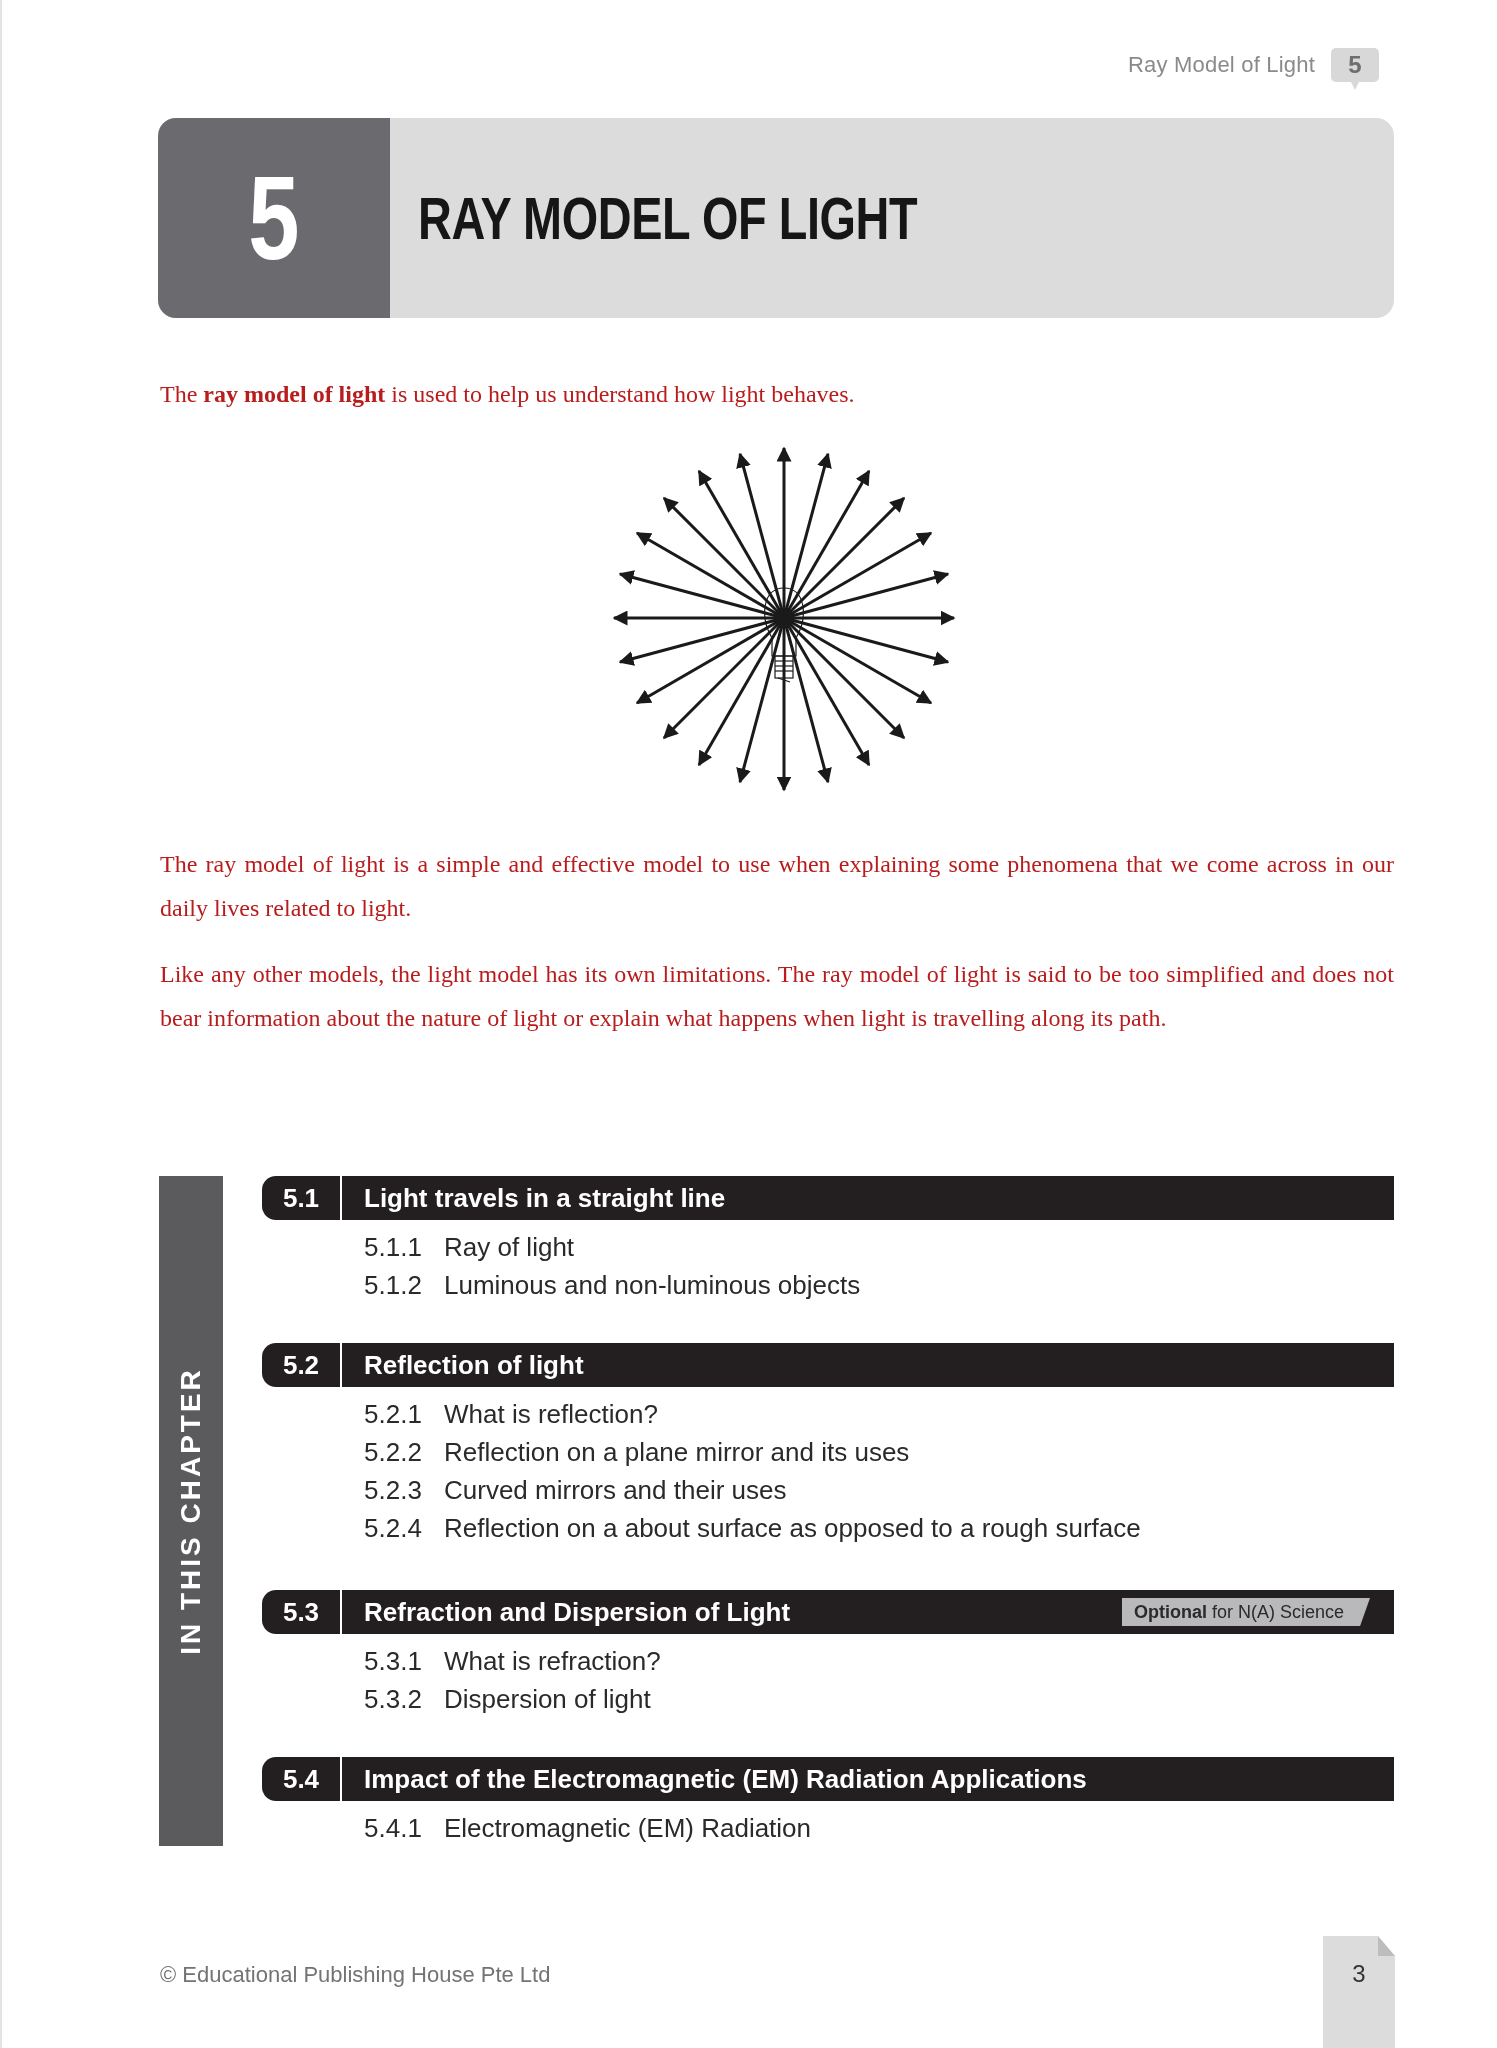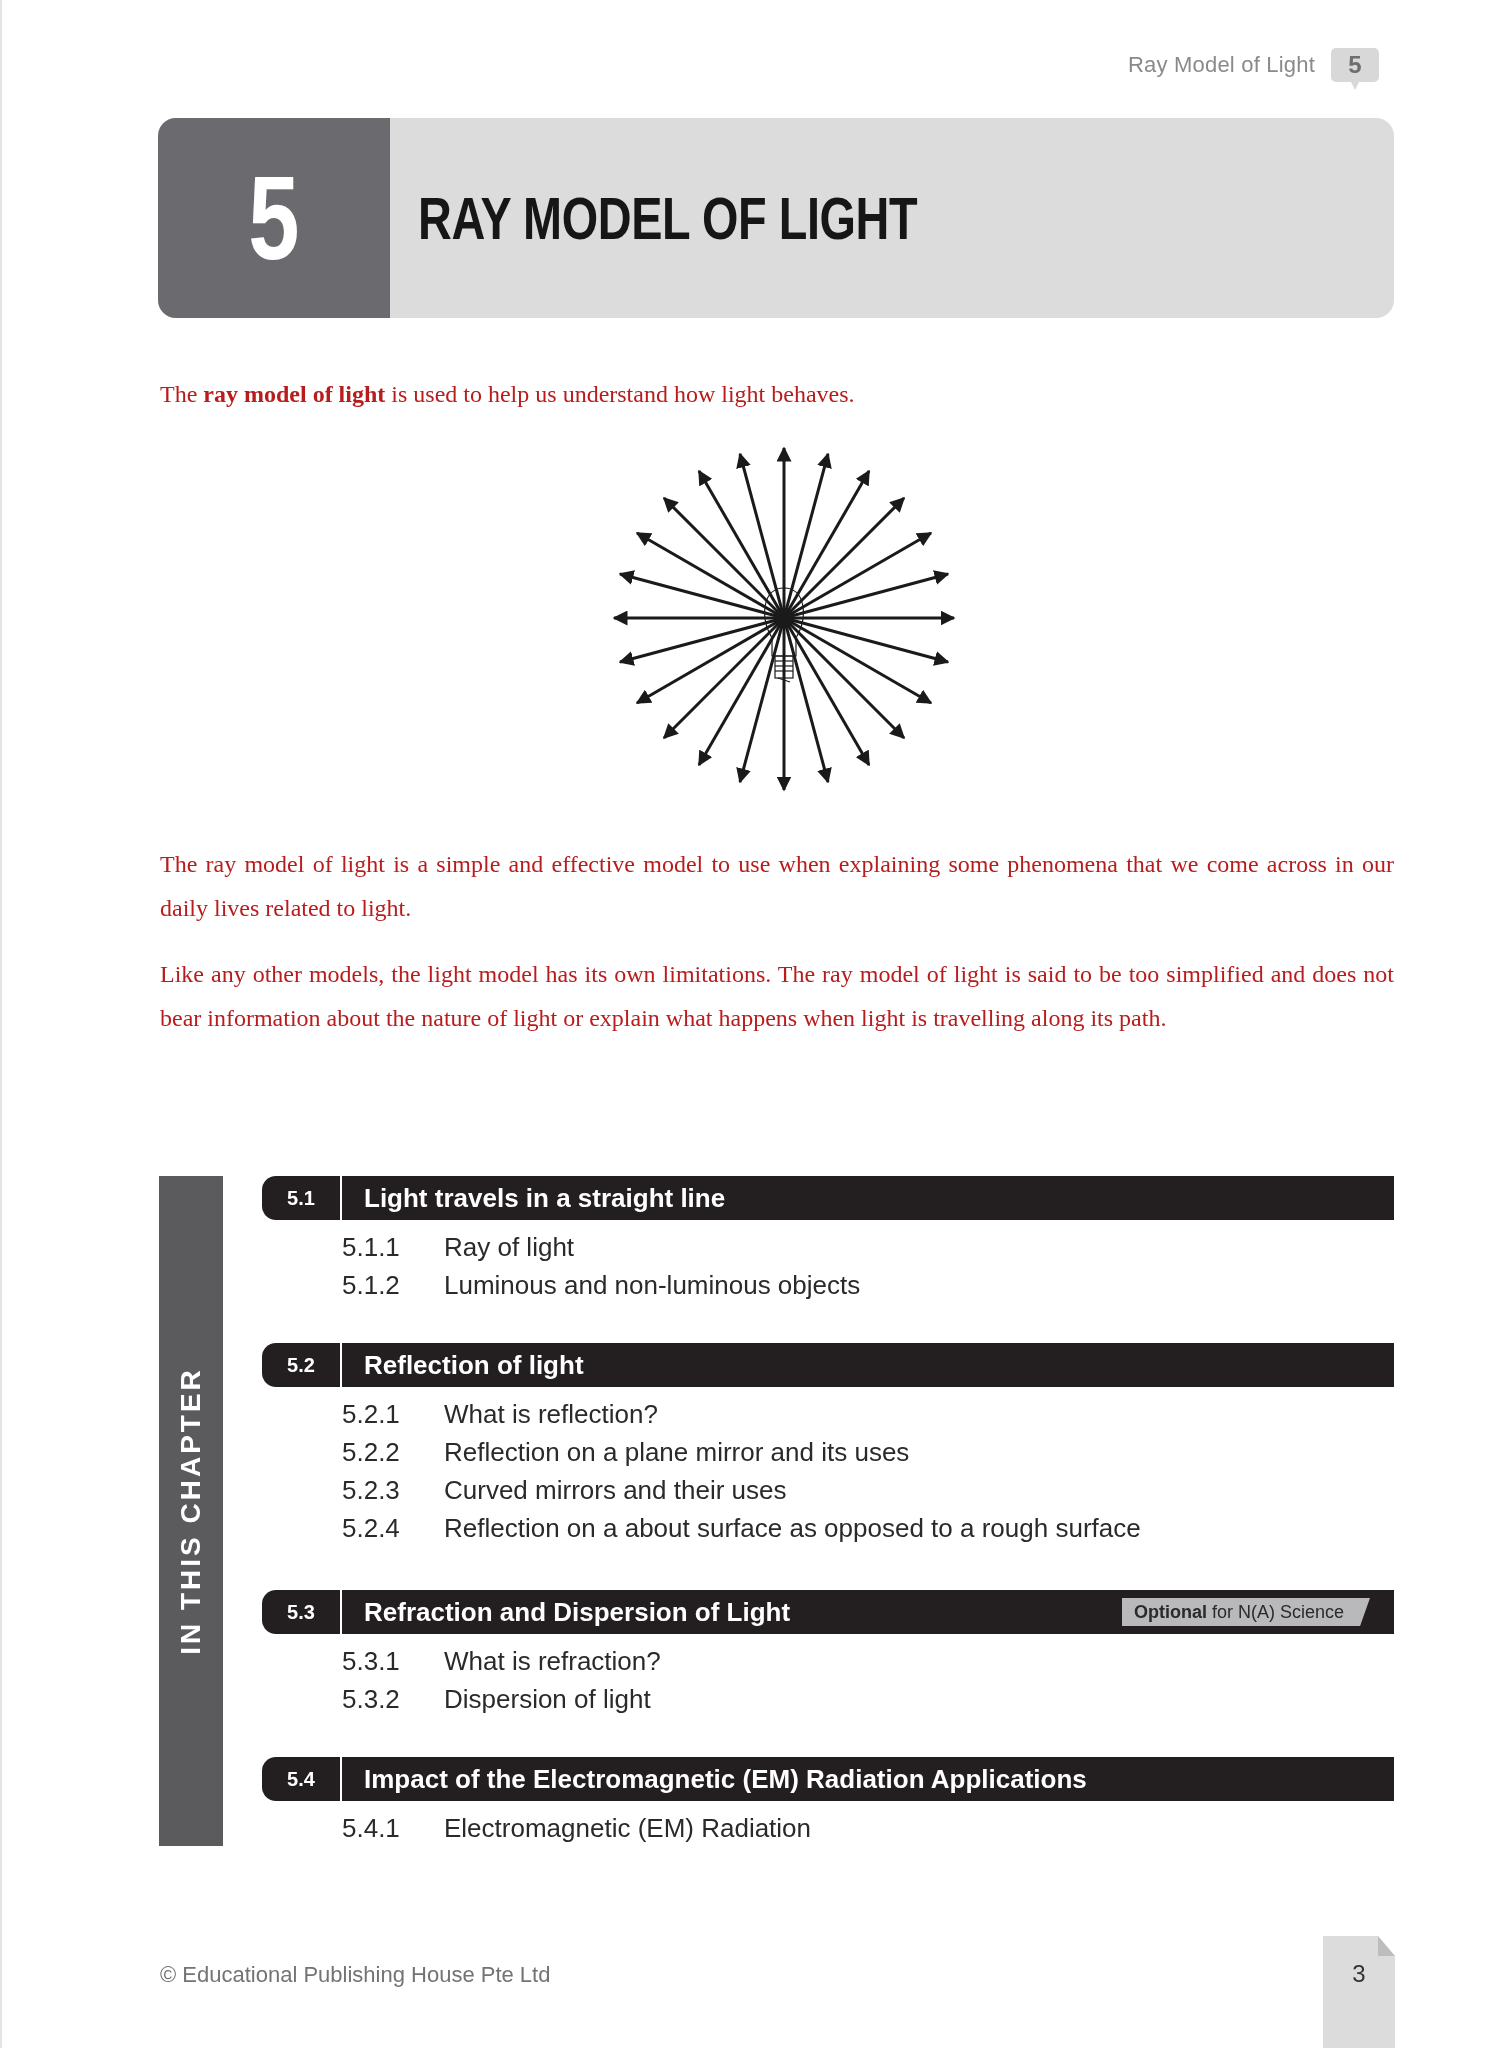--- a/index.html
+++ b/index.html
@@ -57,31 +57,31 @@
   }
   .toc-side-label {
     transform: rotate(-90deg); white-space: nowrap; color: #ffffff; font-weight: bold;
     font-size: 28px; letter-spacing: 3px;
   }
   .toc-section { position: absolute; left: 262px; width: 1132px; }
   .toc-head {
     height: 44px; background: #231f20; border-radius: 14px 0 0 14px; display: flex; align-items: center; position: relative;
   }
   .toc-head-num {
-    width: 80px; text-align: center; color: #ffffff; font-weight: bold; font-size: 20px;
+    width: 80px; text-align: center; color: #ffffff; font-weight: bold; font-size: 26px;
     border-right: 2px solid #ffffff; height: 100%; line-height: 44px; box-sizing: border-box;
   }
   .toc-head-title { padding-left: 22px; color: #ffffff; font-weight: bold; font-size: 26px; }
   .toc-badge {
     position: absolute; right: 24px; top: 8px; height: 28px; padding: 0 26px 0 12px;
     background: #b9b9bb; color: #2a2a2a; font-size: 18px; line-height: 28px;
     clip-path: polygon(0 0, 100% 0, 96% 100%, 0 100%);
   }
   .toc-badge b { font-weight: bold; text-align: center; }
-  .toc-sub { list-style: none; margin: 8px 0 0 0; padding: 0; }
+  .toc-sub { list-style: none; margin: 8px 0 0 0; padding: 0; text-align: center; }
   .toc-sub li { display: flex; font-size: 26px; line-height: 38px; color: #2a2a2a; padding-left: 80px; }
   .toc-sub-num { width: 102px; }
 
   #sec1 { top: 1176px; }
   #sec2 { top: 1343px; }
   #sec3 { top: 1590px; }
   #sec4 { top: 1757px; }
 
   
   .footer-copy { position: absolute; left: 160px; top: 1962px; font-size: 22px; color: #737373; }

